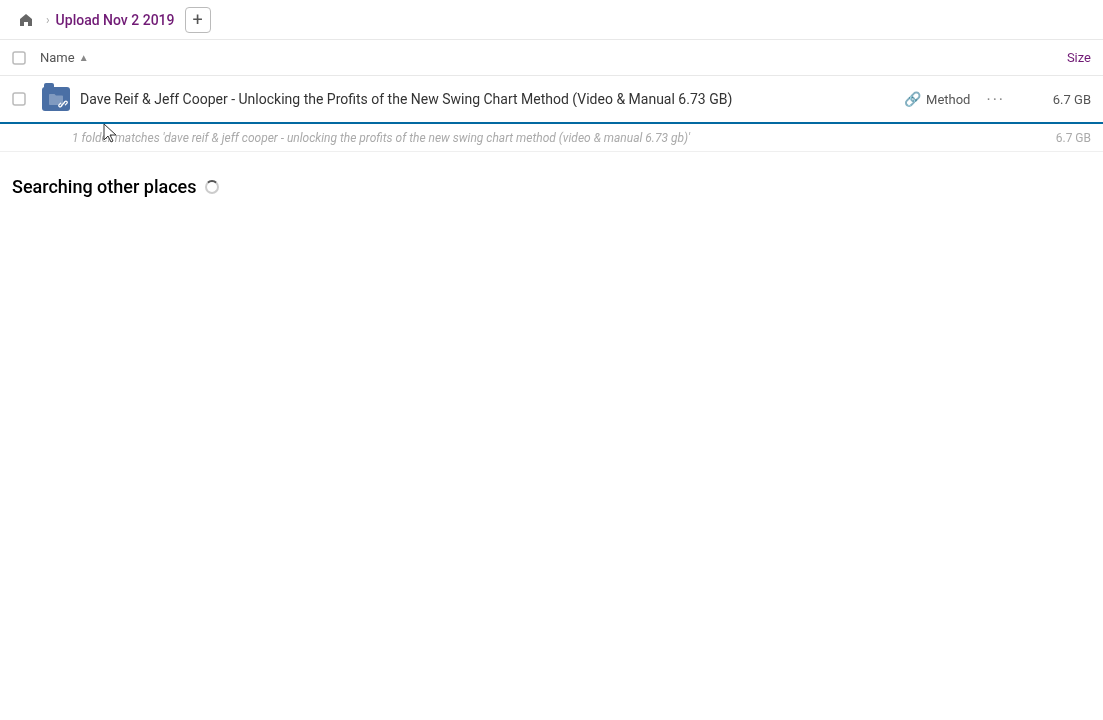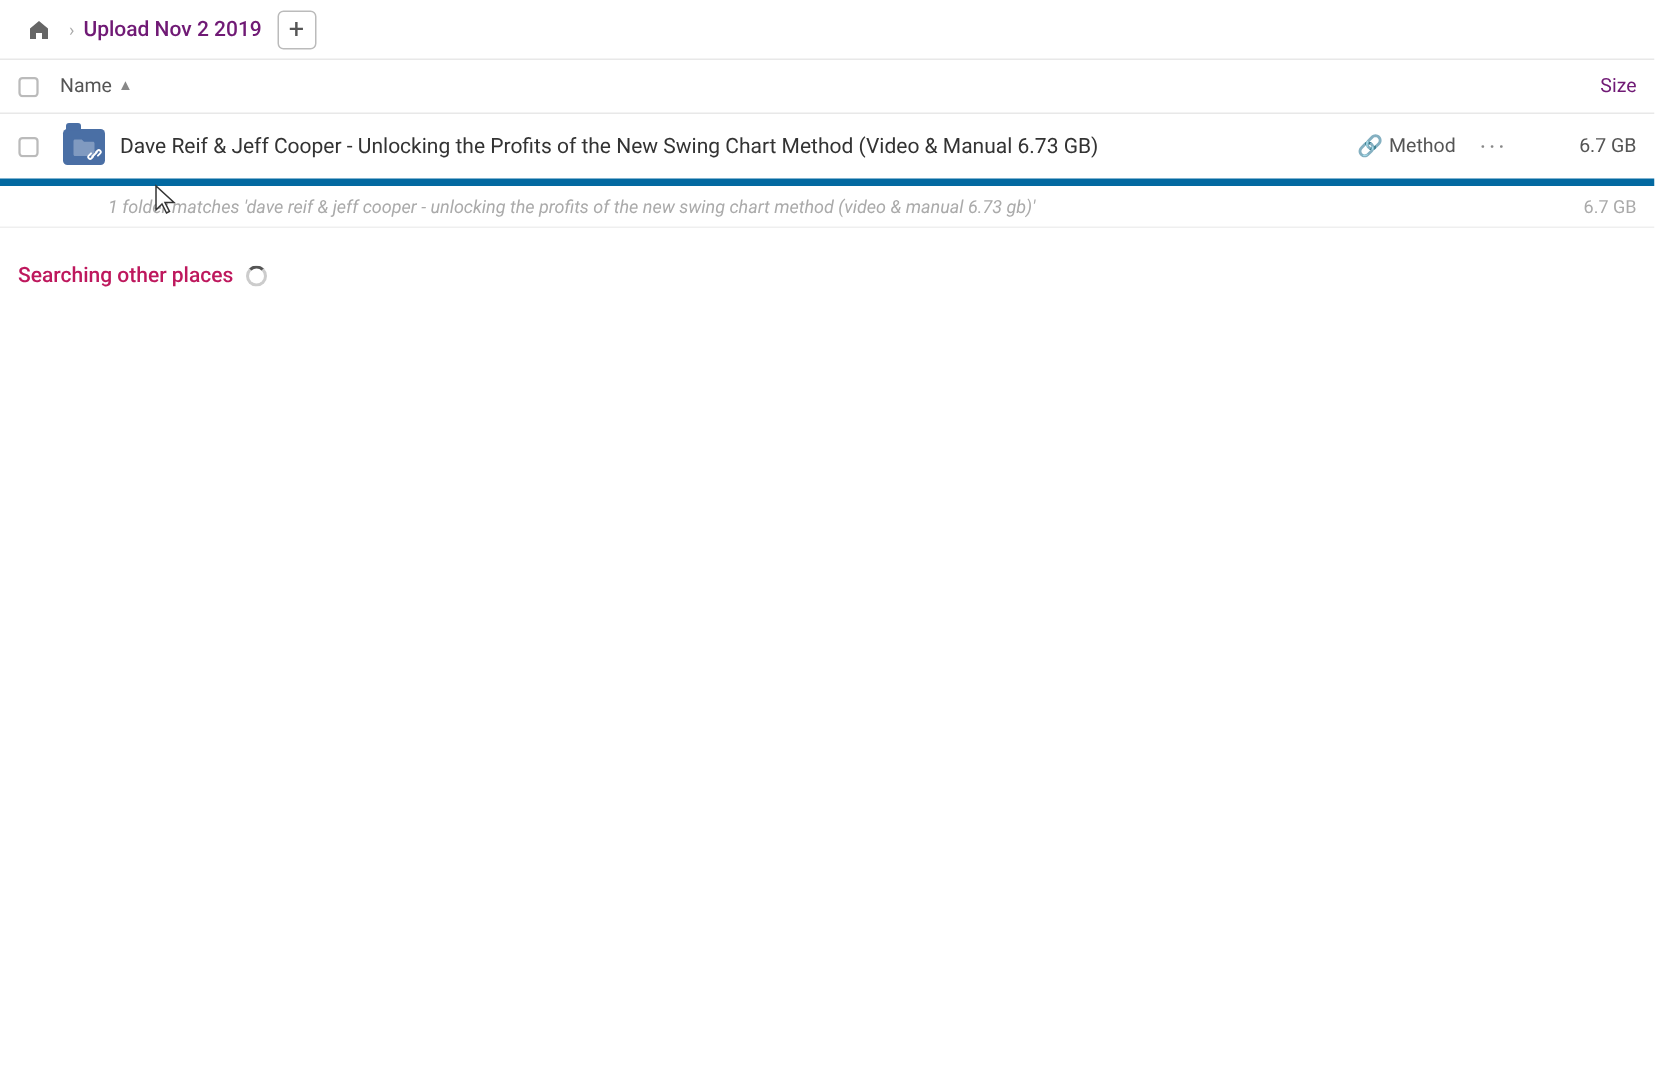--- a/index.html
+++ b/index.html
@@ -92,21 +92,21 @@
       font-size: 13px;
       color: #701a75;
     }
 
     
     .result-row {
       display: flex;
       align-items: center;
       padding: 0 12px;
       height: 48px;
-      border-bottom: 5px solid #0369a1;
+      border-bottom: 2px solid #0369a1;
       background: #fff;
       cursor: pointer;
     }
     .row-checkbox {
       width: 28px;
       display: flex;
       align-items: center;
     }
     .row-icon {
       width: 32px;
@@ -197,22 +197,22 @@
     }
 
     
     .searching-section {
       padding: 24px 12px 12px 12px;
       display: flex;
       align-items: center;
       gap: 8px;
     }
     .searching-label {
-      font-size: 14px;
-      color: #be185d;
+      font-size: 18px;
+      color: #000000;
       font-weight: 500;
     }
     .searching-spinner {
       width: 14px;
       height: 14px;
       border: 2px solid #ccc;
       border-top-color: #555;
       border-radius: 50%;
       animation: spin 0.8s linear infinite;
       display: inline-block;

